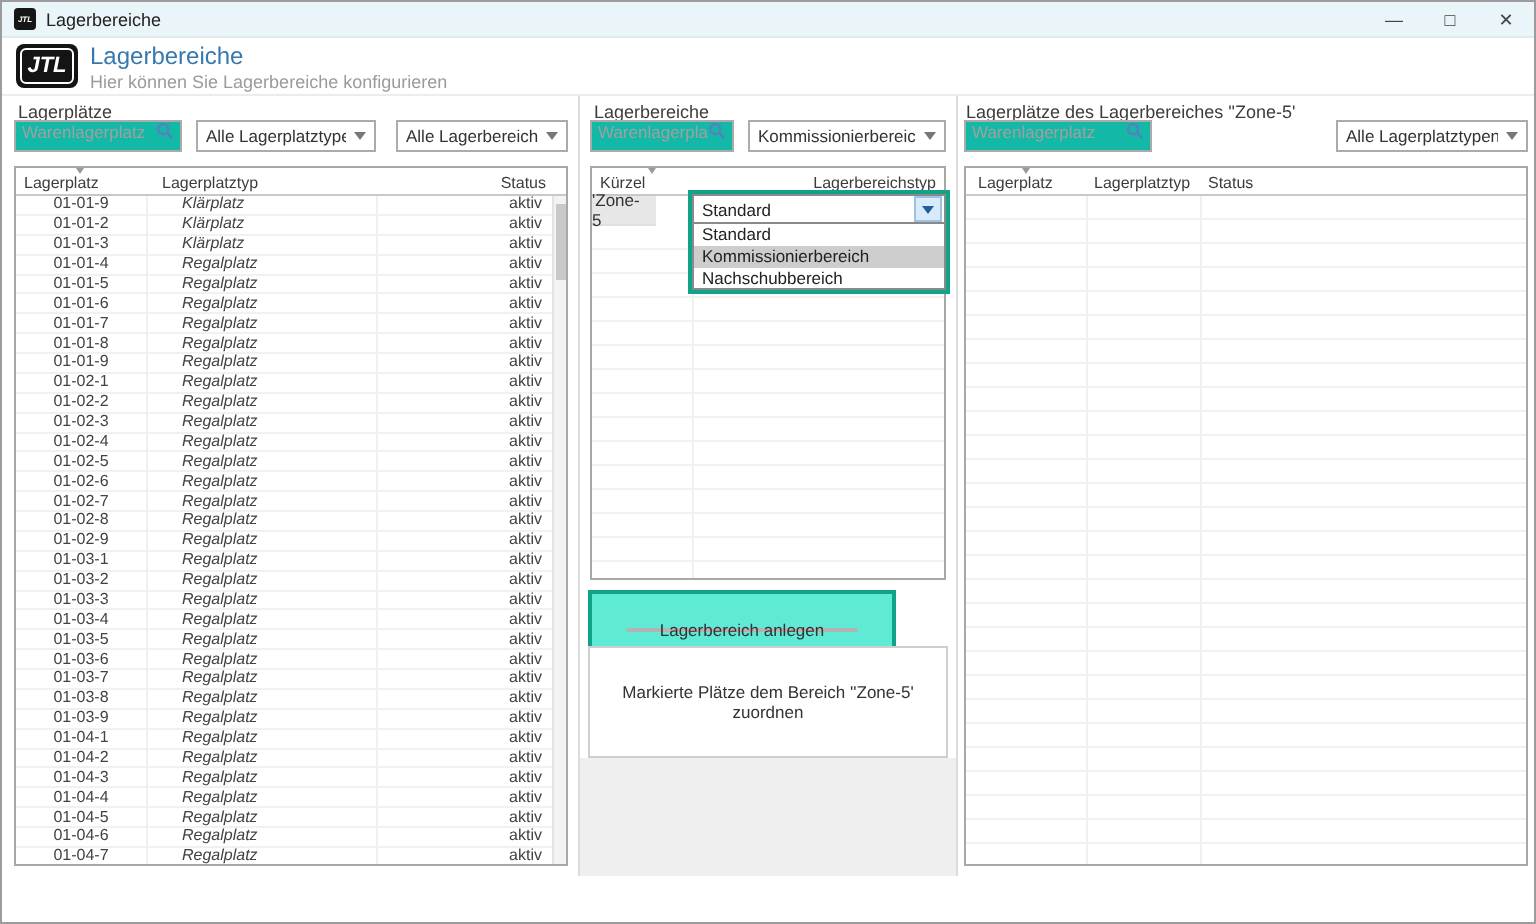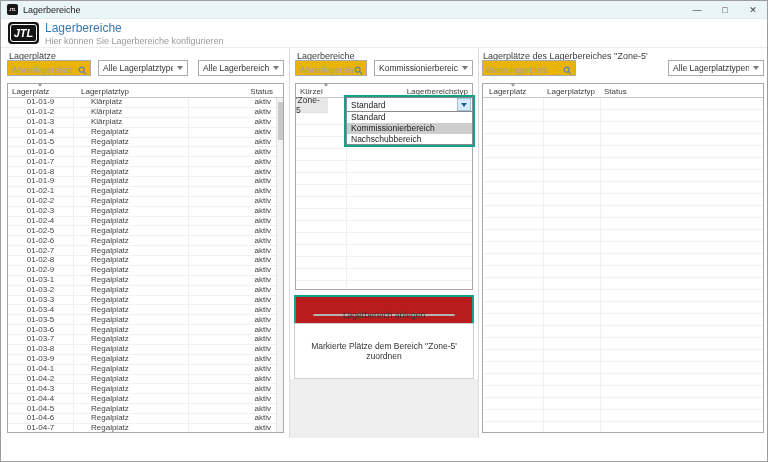--- a/index.html
+++ b/index.html
@@ -22,42 +22,42 @@
   
   .header{position:absolute;top:18px;left:0;right:0;height:29px;background:#fff;
     border-bottom:1px solid #ececec;}
   .jtl-logo{position:absolute;left:7px;top:3px;width:31px;height:22px;background:#141414;border-radius:4px;padding:2px;}
   .jtl-inner{width:100%;height:100%;border:1px solid #fff;border-radius:3px;display:flex;
     align-items:center;justify-content:center;color:#fff;font-weight:bold;font-style:italic;font-size:11px;letter-spacing:0px;}
   .header-title{position:absolute;left:44px;top:2px;font-size:12px;color:var(--title-blue,#3878b0);}
   .header-sub{position:absolute;left:44px;top:17px;font-size:9px;color:#9b9b9b;}
   
   .panel-label{position:absolute;top:50px;font-size:9px;color:#3c3c3c;}
-  .search{position:absolute;height:16px;background:#eab308;border:1px solid #ababab;
-    display:flex;align-items:flex-end;padding:0 3px;}
+  .search{position:absolute;height:16px;background:#14b8a6;border:1px solid #ababab;
+    display:flex;align-items:flex-start;padding:0 3px;}
   .search input{border:none;outline:none;flex:1;min-width:0;font-size:8.5px;
     font-family:"Liberation Sans",sans-serif;color:#444;padding:0;background:transparent;}
   .search input::placeholder{color:#a0a0a0;}
   .combo{position:absolute;height:16px;background:#fff;border:1px solid #ababab;
     display:flex;align-items:center;padding:0 4px;font-size:8.5px;color:#333;}
   .combo-text{flex:1;overflow:hidden;white-space:nowrap;}
   .chev{width:0;height:0;border-left:3px solid transparent;border-right:3px solid transparent;
     border-top:4px solid #777;margin-left:4px;flex:0 0 auto;}
   .chev.blue{border-top-color:#1f5f9e;}
   
   .table{position:absolute;background:#fff;border:1px solid #a8a8a8;overflow:hidden;}
   .thead{position:absolute;top:0;left:0;right:0;height:14px;background:#fff;
     border-bottom:1px solid #c8c8c8;display:flex;align-items:flex-end;font-size:8px;color:#3c3c3c;padding-bottom:1px;}
   .sort-glyph{position:absolute;top:0px;width:0;height:0;border-left:2.5px solid transparent;
     border-right:2.5px solid transparent;border-top:3px solid #9a9a9a;}
   .tbody{position:absolute;top:14px;left:0;right:7px;bottom:0;overflow:hidden;}
   .trow{height:9.88px;display:flex;align-items:center;border-bottom:1px solid #f1f1f1;
     font-size:8px;color:#424242;line-height:1;}
   .trow .c1{width:65px;text-align:center;}
-  .trow .c2{width:115px;text-align:left;padding-left:18px;}
+  .trow .c2{width:115px;text-align:left;padding-left:18px;font-style:italic;}
   .trow .c3{flex:1;text-align:right;padding-right:5px;}
   .lh1{width:65px;padding-left:4px;}
   .lh2{width:115px;padding-left:8px;}
   .lh3{flex:1;text-align:right;padding-right:10px;}
   .vscroll{position:absolute;top:14px;right:0;bottom:0;width:7px;background:#f3f3f3;border-left:1px solid #e3e3e3;}
   .vthumb{position:absolute;top:4px;left:1px;width:5px;height:38px;background:#c9c9c9;}
   .colline{position:absolute;top:14px;bottom:0;width:1px;background:#f0f0f0;}
   .erow{height:12px;border-bottom:1px solid #f1f1f1;}
   
   .mid-table{left:294px;top:82px;width:178px;height:207px;}
@@ -70,22 +70,22 @@
     border:2px solid var(--hl,#10a38a);z-index:5;}
   .combo-sel{height:15px;border:1px solid #8a8a8a;display:flex;align-items:center;
     padding-left:4px;font-size:8.5px;color:#222;background:#fff;}
   .combo-sel .val{flex:1;}
   .combo-arrow{width:14px;height:13px;margin-right:1px;background:#d9eaf8;border:1px solid #9cc3e6;
     display:flex;align-items:center;justify-content:center;}
   .combo-arrow .chev{margin:0;}
   .combo-list{border:1px solid #8a8a8a;border-top:none;background:#fff;}
   .combo-item{height:10.8px;display:flex;align-items:center;padding-left:4px;font-size:8.5px;color:#222;line-height:1;}
   .combo-item.hl{background:#cdcdcd;}
-  .btn-anlegen-wrap{position:absolute;left:293px;top:294px;width:180px;height:23px;
-    border:2px solid var(--hl,#10a38a);background:#b91c1c;padding:17px;}
+  .btn-anlegen-wrap{position:absolute;left:293px;top:294px;width:154px;height:23px;
+    border:2px solid var(--hl,#10a38a);background:#5eead4;padding:17px;}
   .btn-anlegen{width:100%;height:100%;background:#fff;border:1px solid #b3b3b3;border-radius:1px;
     display:flex;align-items:center;justify-content:center;font-size:8.5px;color:#333;}
   .btn-assign{position:absolute;left:293px;top:322px;width:180px;height:56px;background:#fff;
     border:1px solid #cfcfcf;border-radius:0;display:flex;align-items:center;justify-content:center;
     font-size:8.5px;color:#333;text-align:center;padding:0 8px;}
   .mid-filler{position:absolute;left:289px;top:378px;width:188px;height:59px;background:#efefef;}
   .vsep{position:absolute;top:47px;height:390px;width:1px;background:#dcdcdc;}
   
   .right-table{left:481px;top:82px;width:282px;height:350px;}
   .rh1{width:60px;padding-left:6px;}

